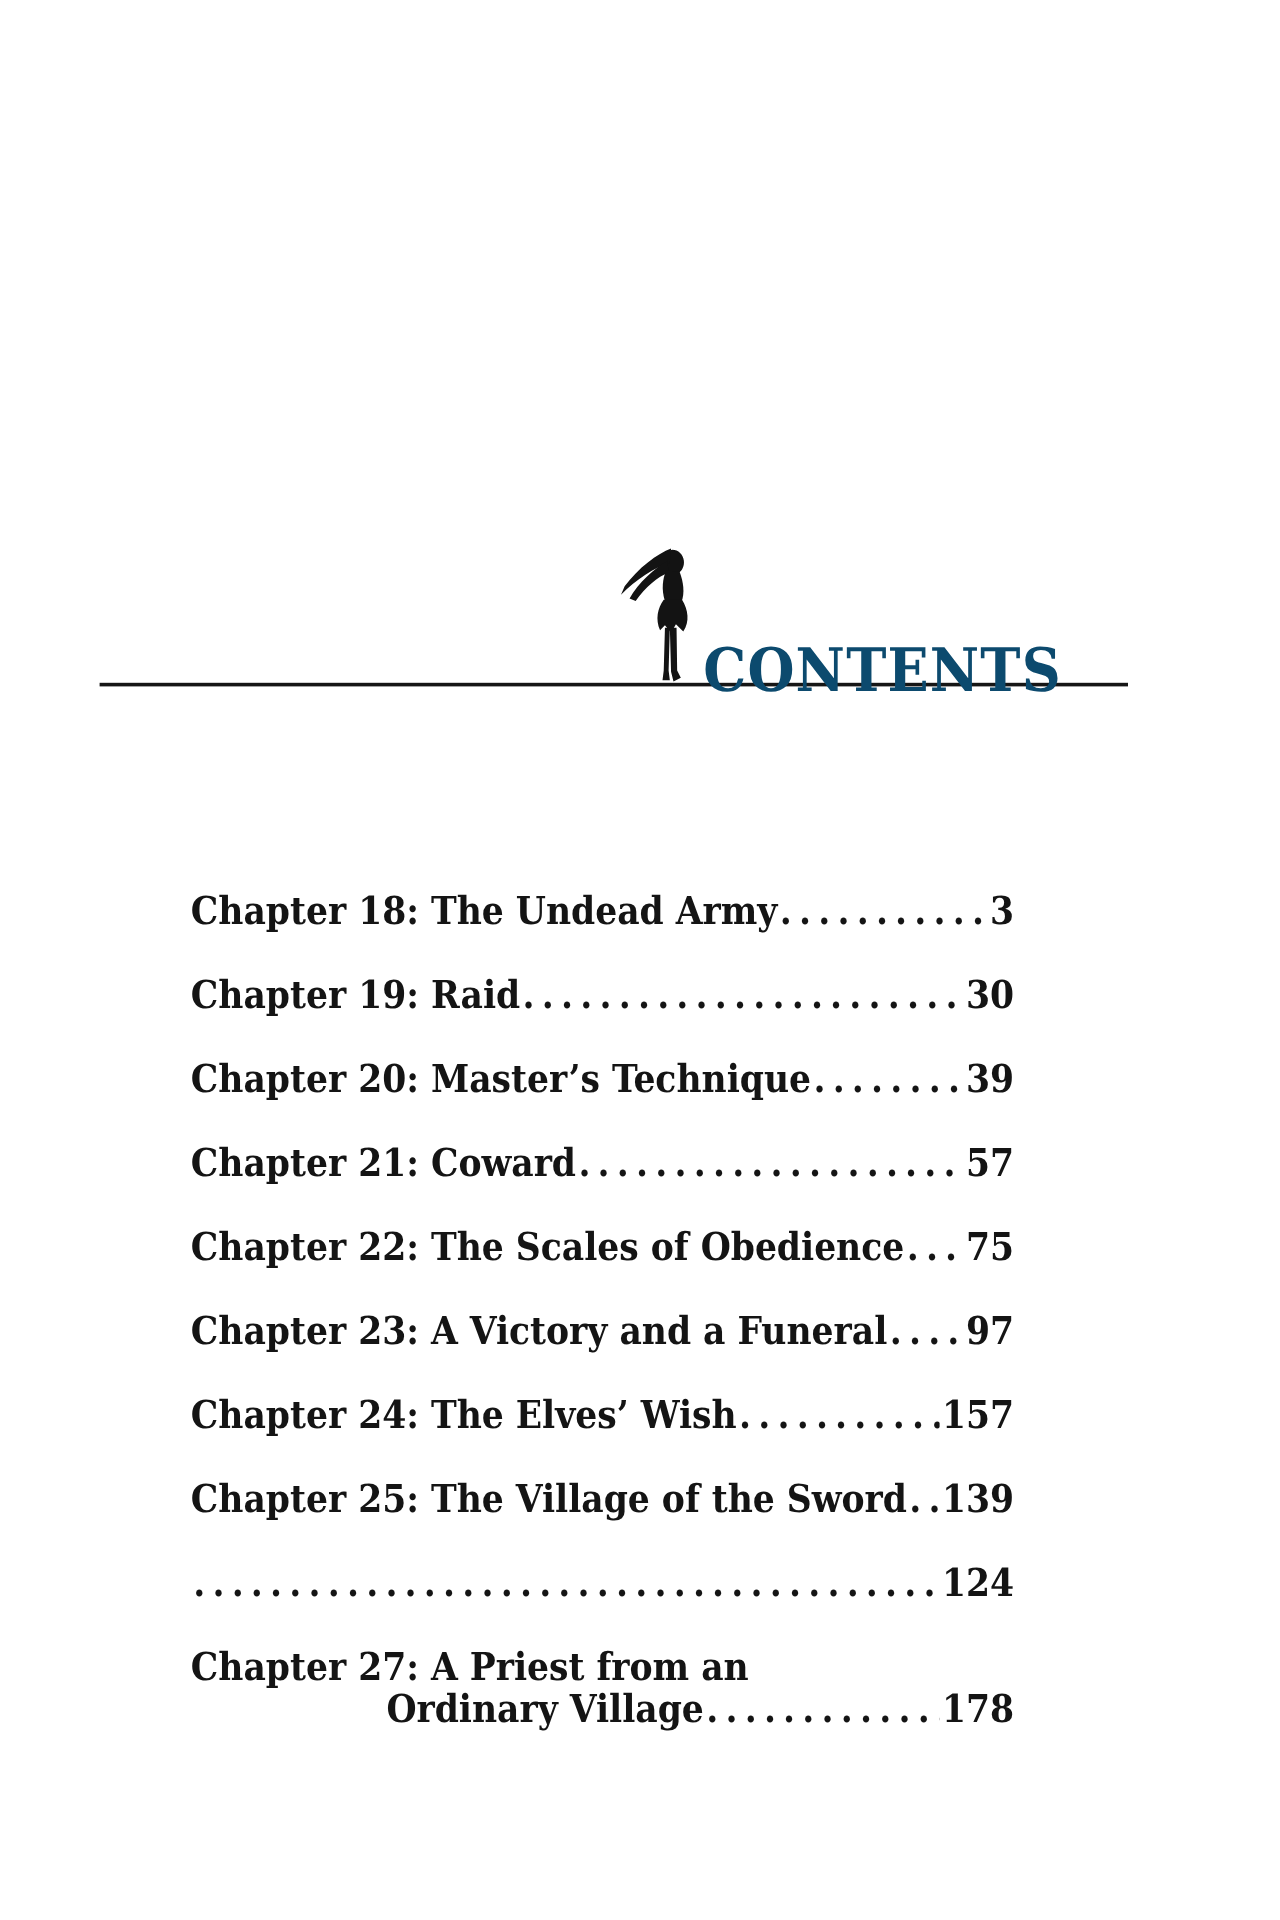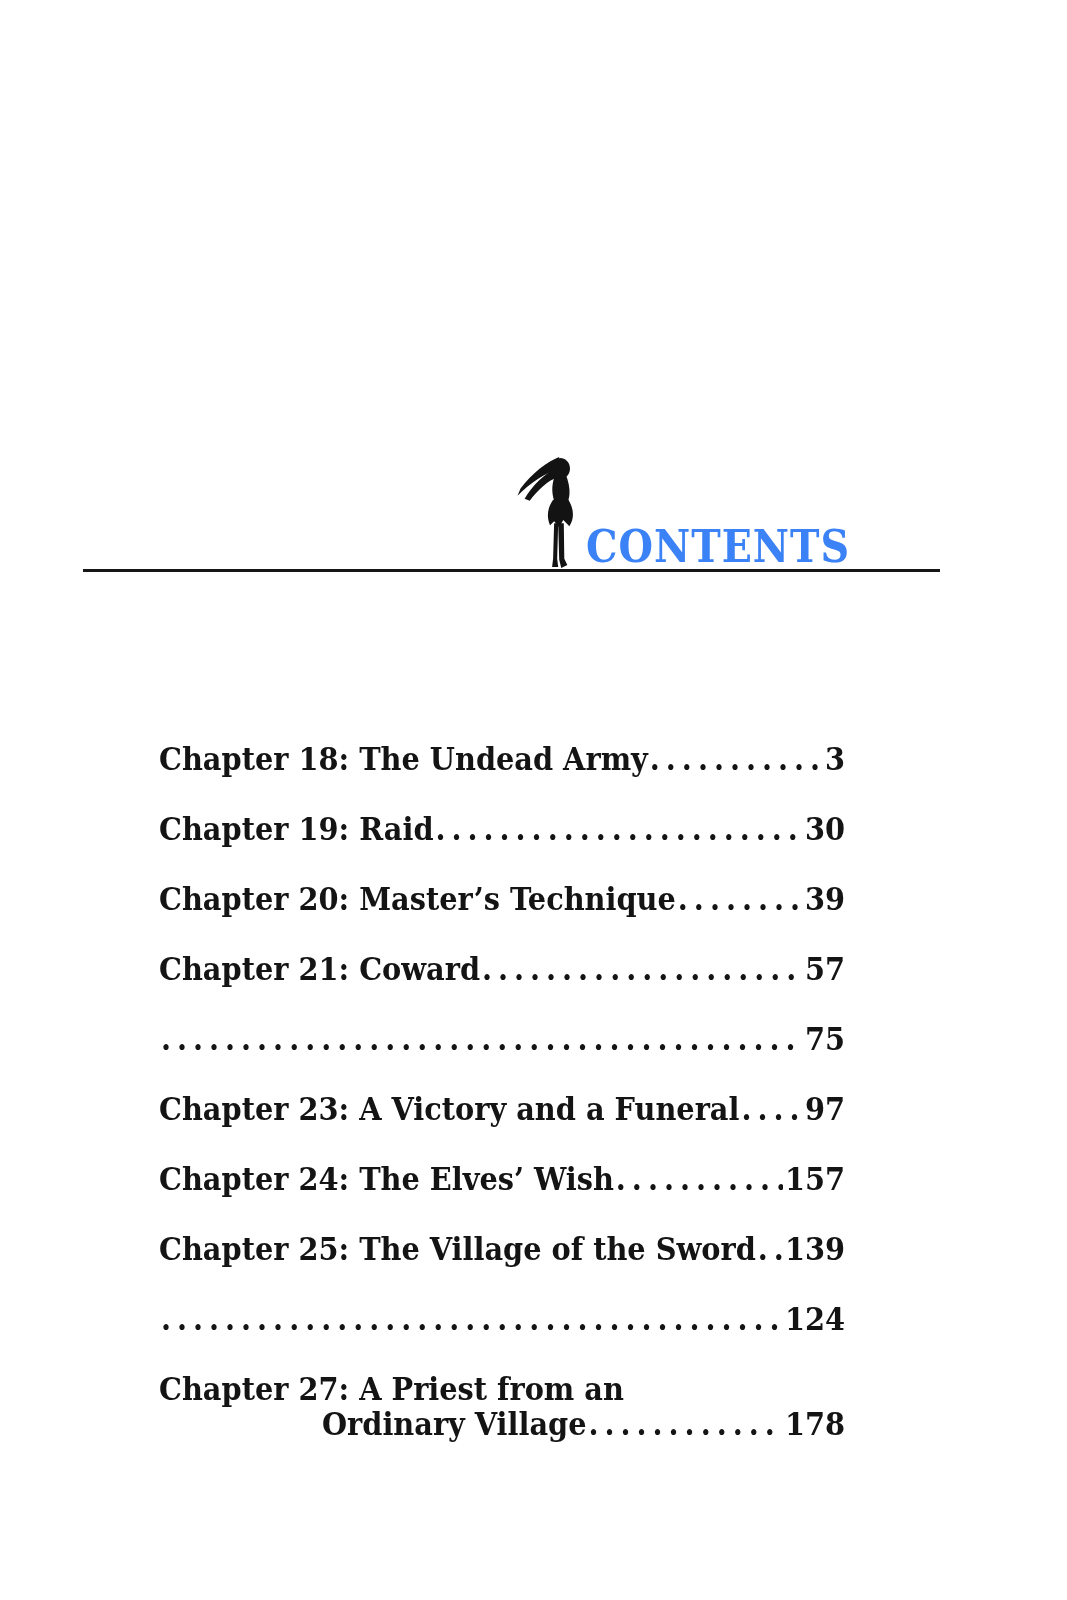--- a/index.html
+++ b/index.html
@@ -30,27 +30,27 @@
     position: absolute;
     left: 514px;
     top: 455px;
     width: 66px;
     height: 116px;
   }
   .figure-wrap svg { display: block; width: 100%; height: 100%; }
   .contents-title {
     position: absolute;
     left: 586px;
-    top: 524px;
-    font-size: 44px;
+    top: 536px;
+    font-size: 50px;
     line-height: 46px;
     font-weight: bold;
     font-stretch: condensed;
     letter-spacing: 1px;
-    color: #3b82f6;
+    color: #0c4a6e;
     white-space: nowrap;
   }
 
   
   .toc {
     position: absolute;
     left: 159px;
     top: 742px;
     width: 686px;
   }
@@ -150,20 +150,21 @@
 
     <div class="toc-row">
       <span class="toc-title">Chapter 21: Coward</span>
       <span class="leader">
           <span class="dots">........................................................................................................................</span>
         </span>
       <span class="pagenum">57</span>
     </div>
 
     <div class="toc-row">
+      <span class="toc-title">Chapter 22: The Scales of Obedience</span>
       <span class="leader">
           <span class="dots">........................................................................................................................</span>
         </span>
       <span class="pagenum">75</span>
     </div>
 
     <div class="toc-row">
       <span class="toc-title">Chapter 23: A Victory and a Funeral</span>
       <span class="leader">
           <span class="dots">........................................................................................................................</span>

